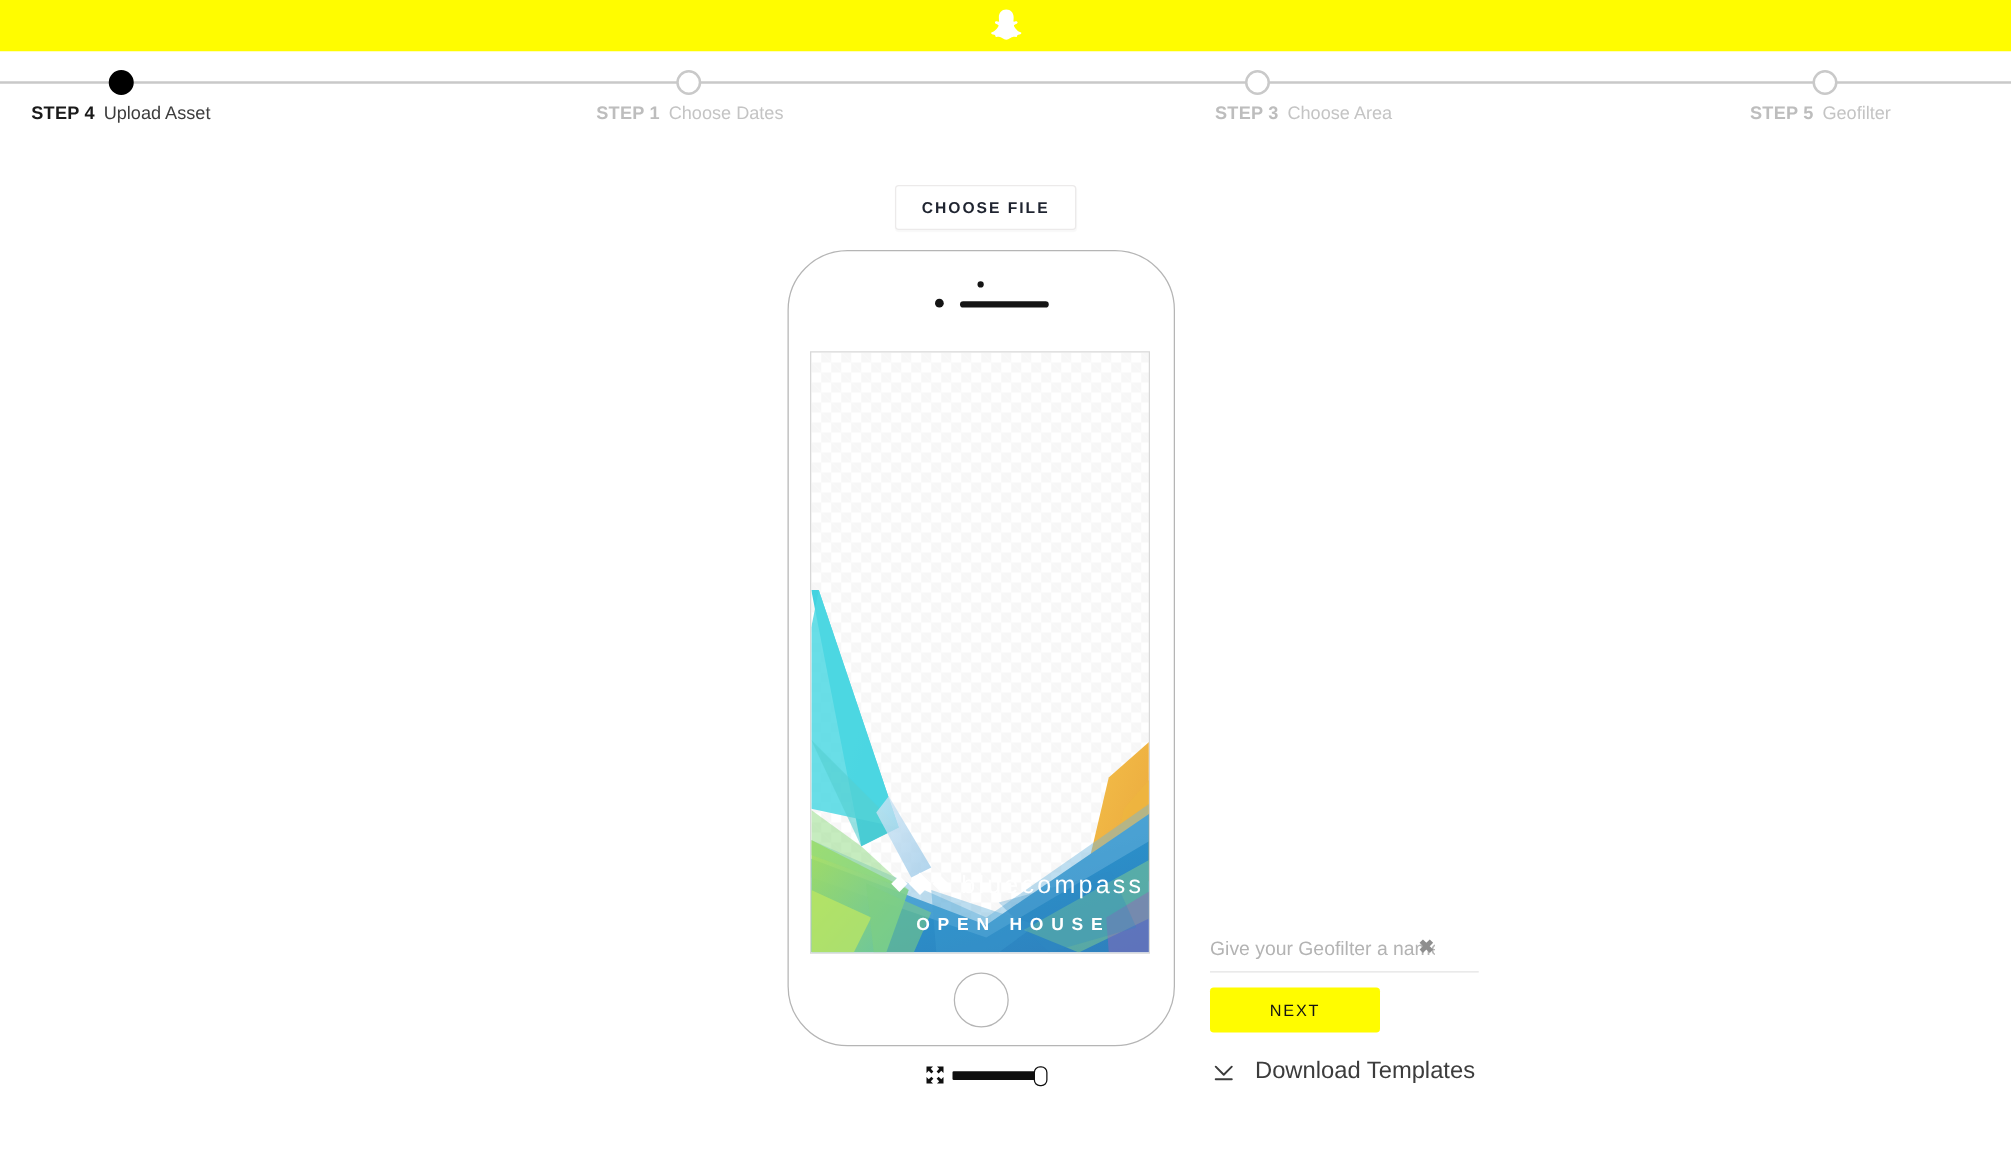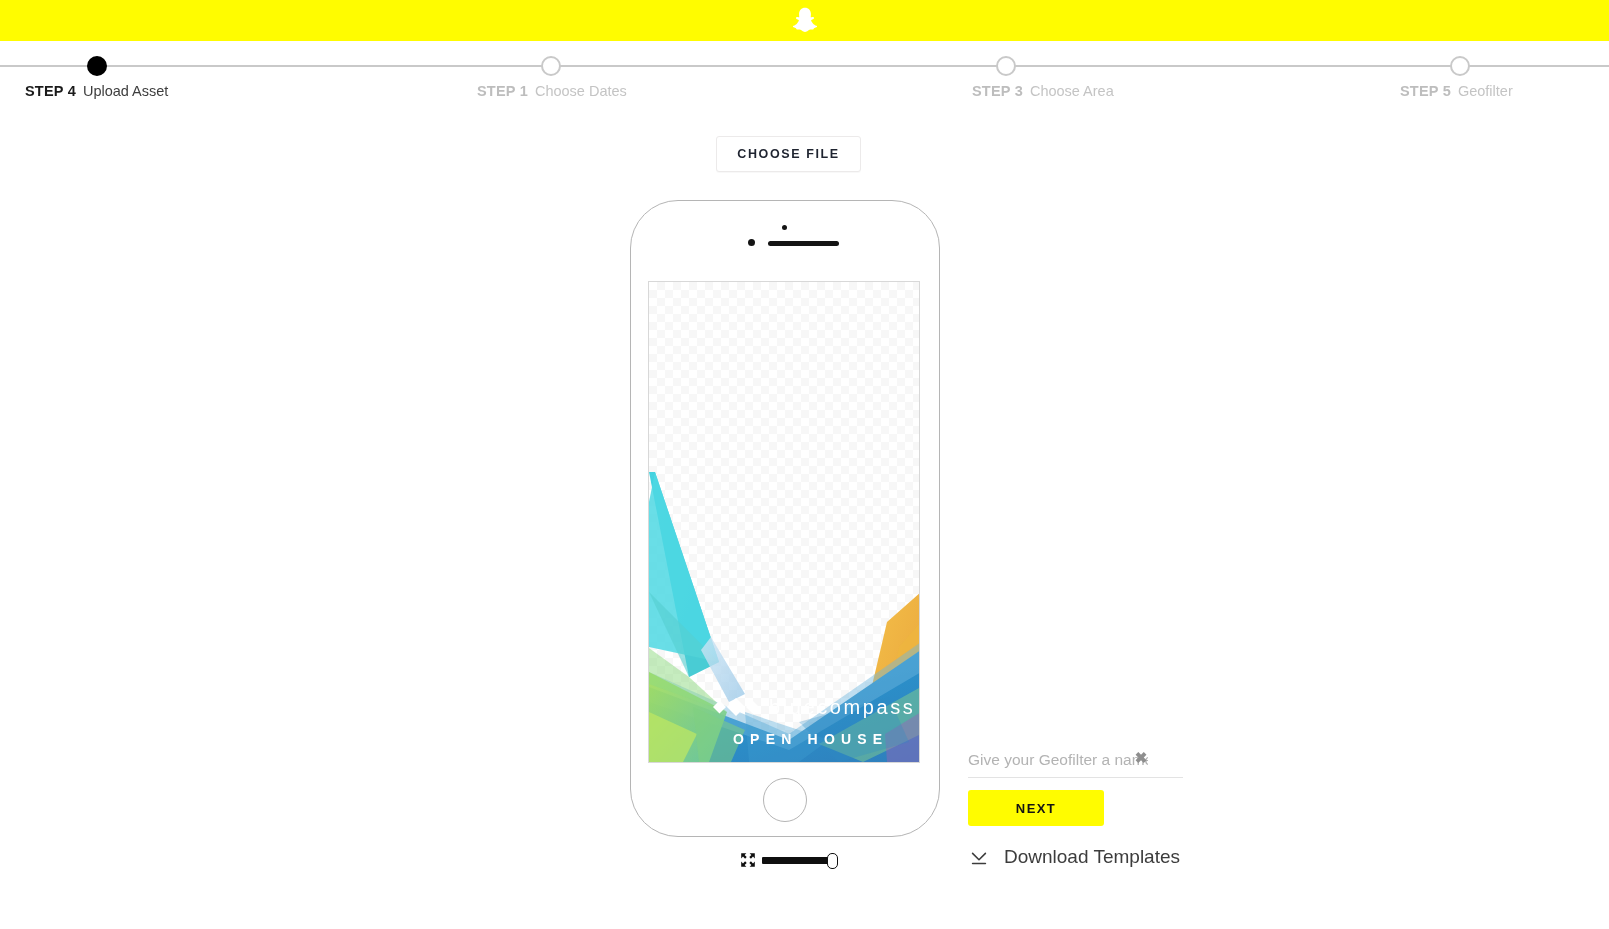--- a/index.html
+++ b/index.html
@@ -88,21 +88,21 @@
   #step-3 .step-dot { left: 996px; }
   #step-3 .step-label { left: 972px; }
 
   #step-4 { left: 0; }
   #step-4 .step-dot { left: 1450px; }
   #step-4 .step-label { left: 1400px; }
 
   
   .choose-file-btn {
     position: absolute;
-    top: 136px;
+    top: 148px;
     left: 716px;
     width: 145px;
     height: 36px;
     background: #ffffff;
     border: 1px solid #eceaea;
     border-radius: 3px;
     font-family: "Liberation Sans", sans-serif;
     font-size: 12.5px;
     font-weight: 700;
     letter-spacing: 1.6px;
@@ -242,21 +242,21 @@
   }
   .next-btn {
     margin-top: 12px;
     width: 136px;
     height: 36px;
     background: #FFFC00;
     border: none;
     border-radius: 3px;
     font-family: "Liberation Sans", sans-serif;
     font-size: 13px;
-    font-weight: 700;
+    font-weight: 400;
     letter-spacing: 1.4px;
     color: #141414;
     cursor: pointer;
   }
   .link-row {
     margin-top: 20px;
     display: flex;
     align-items: center;
     gap: 14px;
     cursor: pointer;

